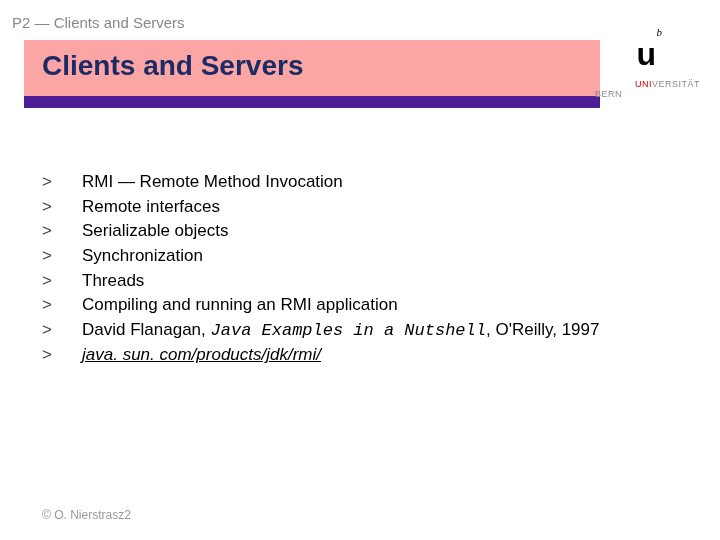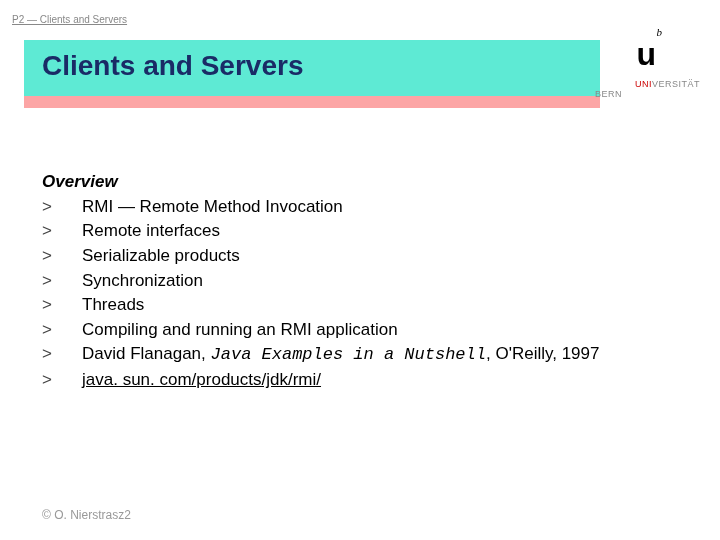--- a/index.html
+++ b/index.html
@@ -6,27 +6,27 @@
 body {
   width: 720px; height: 540px;
   font-family: Arial, Helvetica, sans-serif;
   background: #fff; position: relative; overflow: hidden;
 }
 .header-strip {
   position: absolute; top: 0; left: 0; right: 0; height: 108px;
 }
 .breadcrumb {
   position: absolute; top: 14px; left: 12px;
-  font-size: 10px; color: #888; text-decoration: underline;
+  font-size: 15px; color: #888;
 }
 .title-box {
   position: absolute; top: 40px; left: 24px;
   right: 120px; height: 68px;
-  background: #5eead4; padding: 10px 18px 0 18px;
-  border-bottom: 12px solid #fca5a5;
+  background: #fca5a5; padding: 10px 18px 0 18px;
+  border-bottom: 12px solid #4c1d95;
 }
 .title-box h1 {
   font-size: 28px; font-weight: bold; color: #1a2b66;
 }
 .logo {
   position: absolute; top: 10px; right: 20px; width: 100px; height: 90px;
 }
 .logo .u-letter {
   position: absolute; top: 26px; right: 44px;
   font-family: Arial, sans-serif; font-weight: bold;
@@ -40,21 +40,21 @@
 .logo .uni .red { color: #c00; padding-left: 40px; }
 .content {
   position: absolute; top: 170px; left: 42px; right: 42px;
   font-size: 17px; color: #000; line-height: 1.45;
 }
 .content .section-head { font-weight: bold; font-style: italic; }
 .content .row { display: flex; }
 .content .gt { width: 32px; color: #444; }
 .content .txt { flex: 1; margin-left: 8px; }
 .content .ital { font-style: italic; font-family: Liberation Mono, monospace; }
-.content .uline { text-decoration: underline; }
+.content .uline { text-decoration: underline; font-style: italic; }
 .footer {
   position: absolute; bottom: 18px; left: 42px; right: 42px;
   display: flex; justify-content: flex-start;
   font-size: 12px; color: #999;
 }
 </style>
 </head>
 <body>
 
 <div class="header-strip">
@@ -66,33 +66,32 @@
     <div class="u-letter">u</div>
     <div class="sup-b">b</div>
     <div class="uni">
       <div><span class="red">UNI</span><span>VERSITÄT</span></div>
       <div>BERN</div>
     </div>
   </div>
 </div>
 
 <div class="content">
-  <div class="section-head">Overview</div>
 
   <div class="row">
     <span class="gt">&gt;</span>
     <span class="txt">RMI — Remote Method Invocation</span>
   </div>
   <div class="row">
     <span class="gt">&gt;</span>
     <span class="txt">Remote interfaces</span>
   </div>
   <div class="row">
     <span class="gt">&gt;</span>
-    <span class="txt">Serializable products</span>
+    <span class="txt">Serializable objects</span>
   </div>
   <div class="row">
     <span class="gt">&gt;</span>
     <span class="txt">Synchronization</span>
   </div>
   <div class="row">
     <span class="gt">&gt;</span>
     <span class="txt">Threads</span>
   </div>
   <div class="row">

